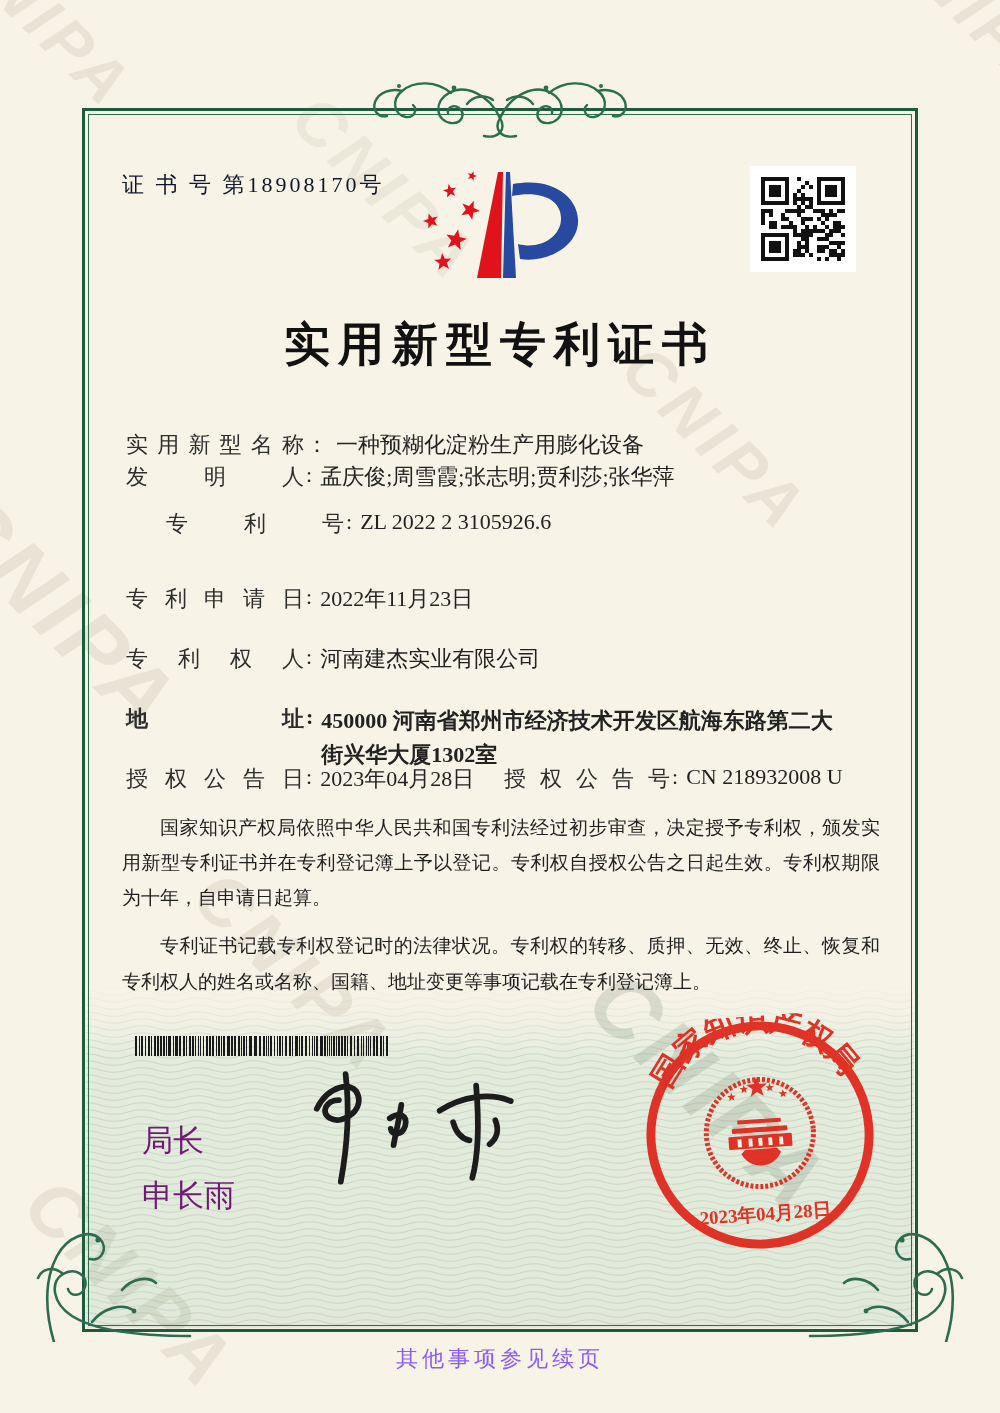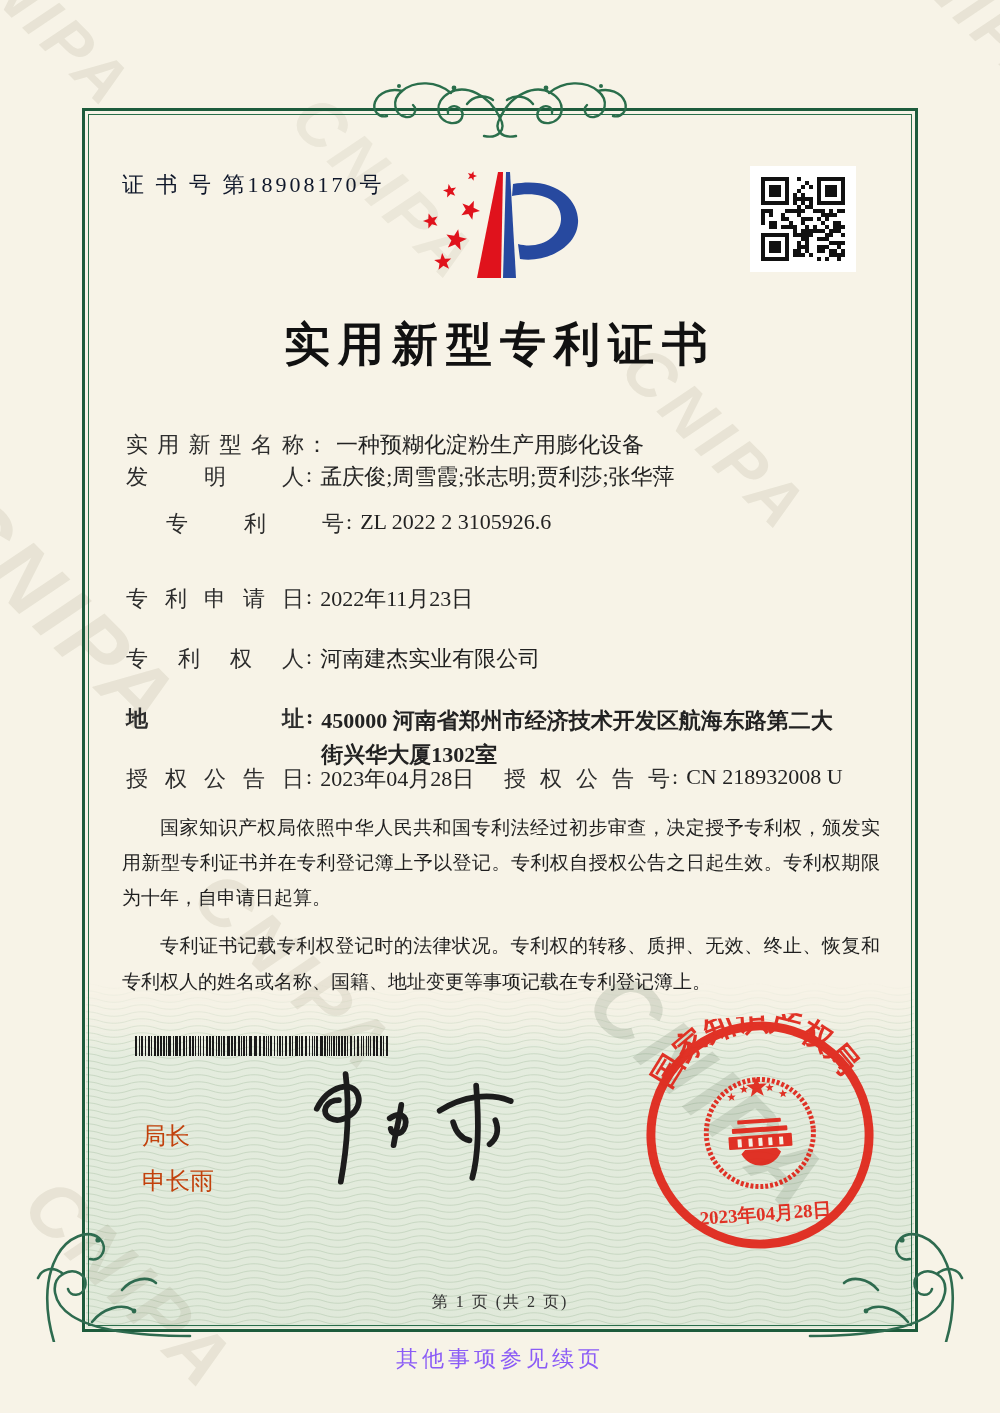--- a/index.html
+++ b/index.html
@@ -44,21 +44,21 @@
   .grant-no-group .f-label{width:166px;}
 
   
   .legal{position:absolute;left:122px;top:810px;width:758px;z-index:6;font-size:19px;
          line-height:1.85;text-align:justify;color:#1f1f1f;}
   .legal p{margin:0 0 13px 0;text-indent:2em;}
 
   
   .barcode{position:absolute;left:135px;top:1036px;z-index:6;}
   .director{position:absolute;left:142px;top:1120px;z-index:6;
-            font-family:"Liberation Sans",sans-serif;font-size:24px;color:#c2410c;}
+            font-family:"Liberation Sans",sans-serif;font-size:31px;color:#701a75;}
   .director div{margin-bottom:13px;}
   .signature{position:absolute;left:288px;top:1066px;z-index:6;}
   .seal{position:absolute;left:641px;top:1016px;z-index:7;transform:rotate(-4deg);}
   .page-num{position:absolute;left:0;top:1292px;width:1000px;text-align:center;font-size:16px;
             letter-spacing:2px;color:#333;z-index:6;}
   .cont-note{position:absolute;left:0;top:1344px;width:1000px;text-align:center;font-size:22px;
              letter-spacing:4px;color:#8b5cf6;z-index:6;}
 
   .ornament-top{position:absolute;left:355px;top:76px;z-index:6;}
   .flourish{position:absolute;z-index:6;}
@@ -581,16 +581,15 @@
             <rect x="108" y="123" width="4" height="8"></rect>
           <rect x="118" y="123" width="4" height="8"></rect>
             <rect x="128" y="123" width="4" height="8"></rect>
           <rect x="139" y="123" width="4" height="8"></rect>
         </g>
       </g>
       <text x="120" y="206" font-size="19" font-weight="bold" text-anchor="middle" fill="#e02418" style="font-family:'Liberation Serif',serif;">2023年04月28日</text>
     </g>
   </svg>
 
-  <div class="page-num">第 1 页 (共 2 页)</div>
   <div class="cont-note">其他事项参见续页</div>
 
 </div>
 
 </body></html>

